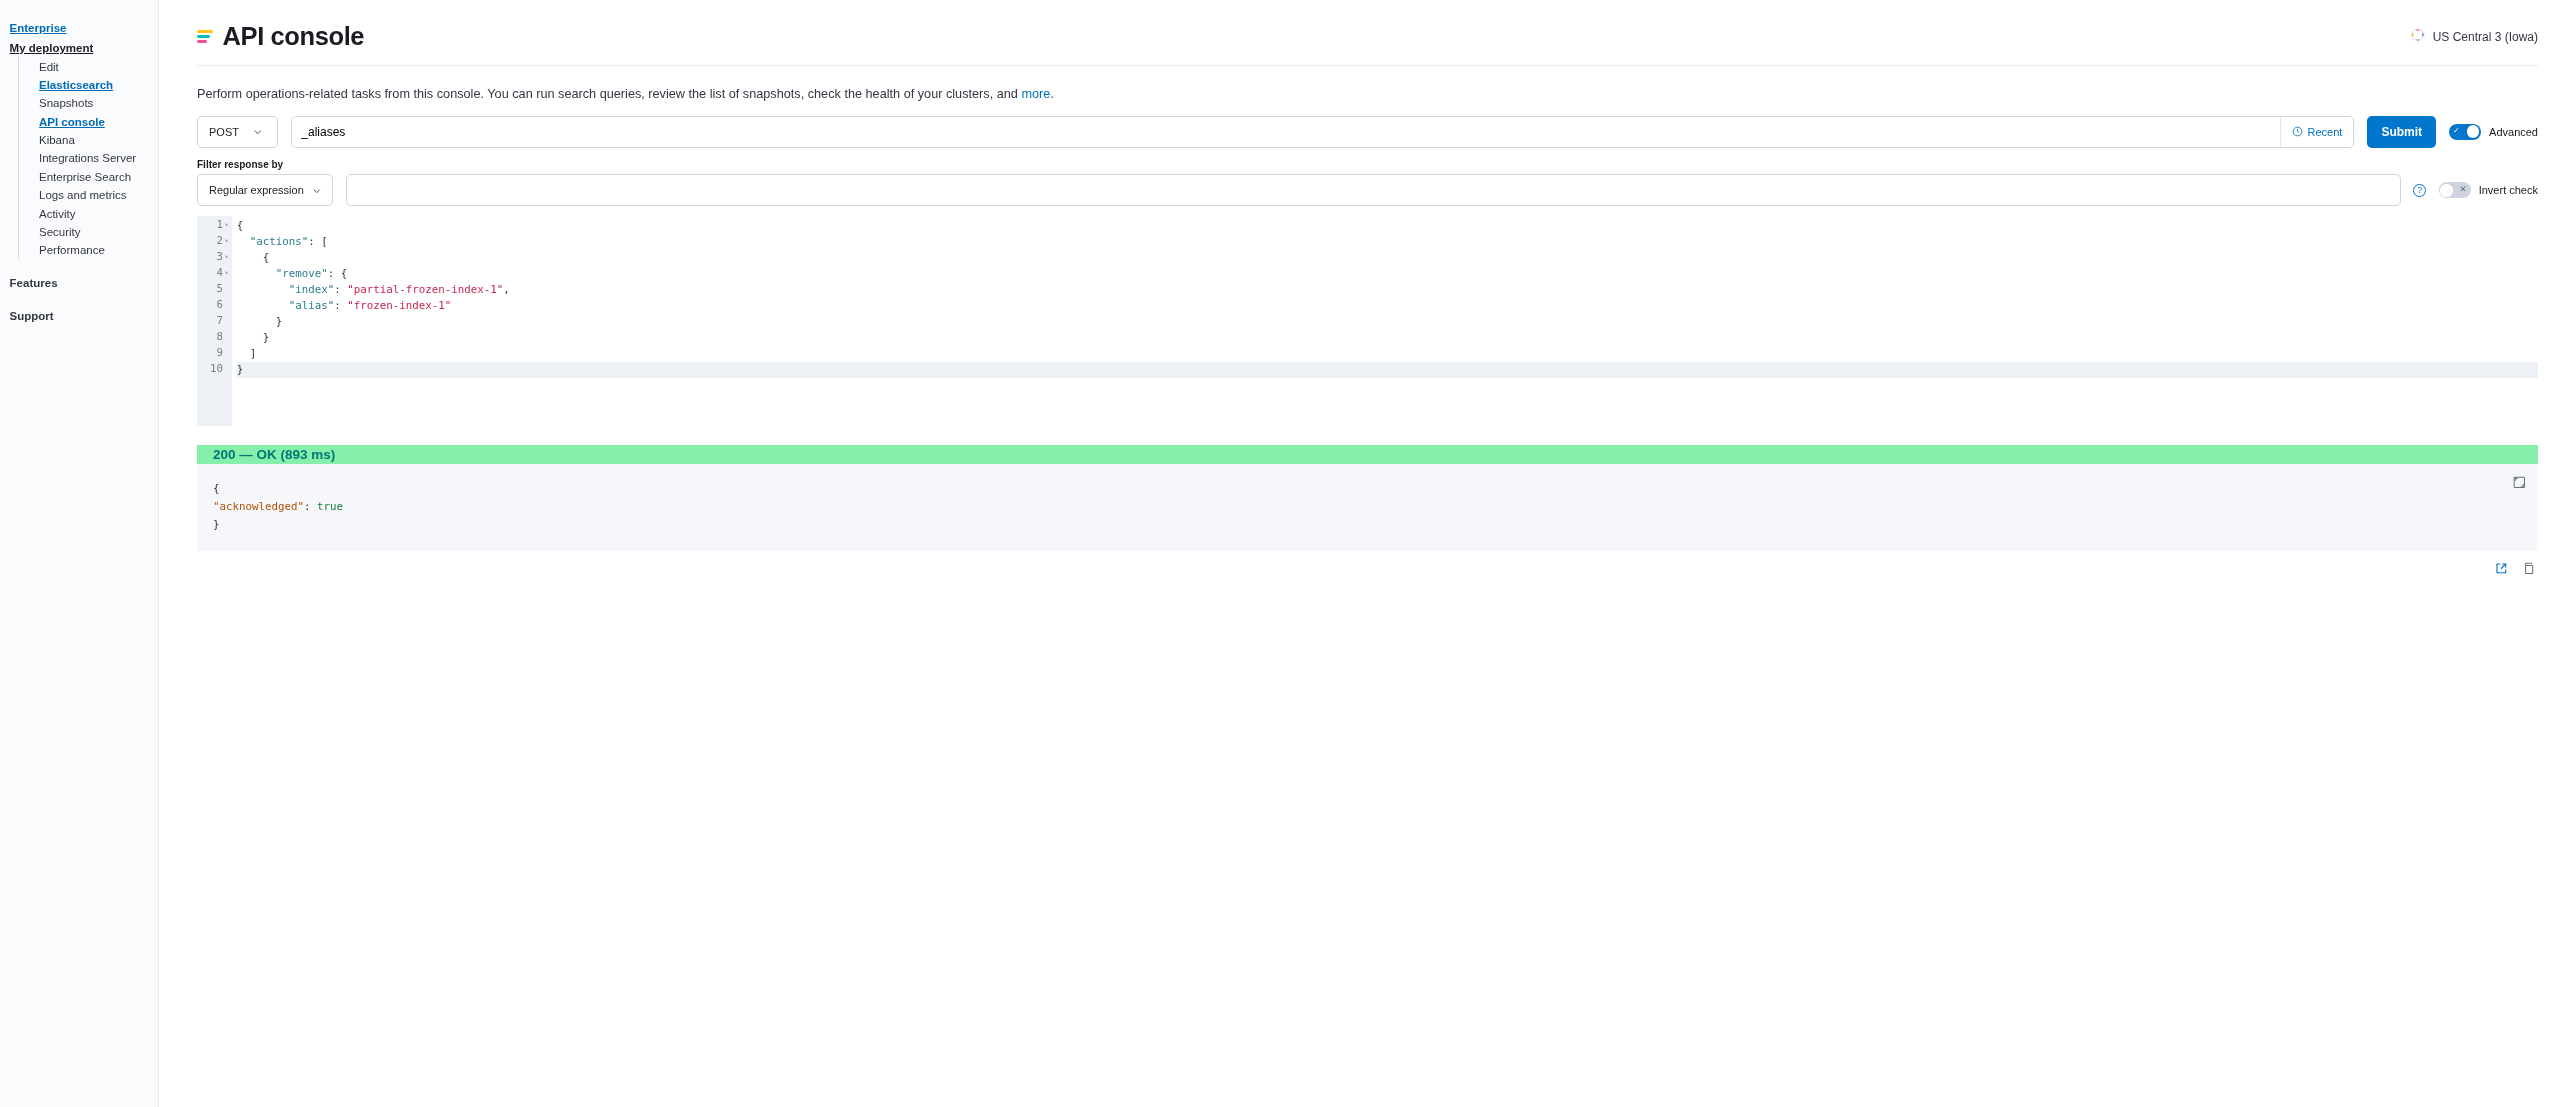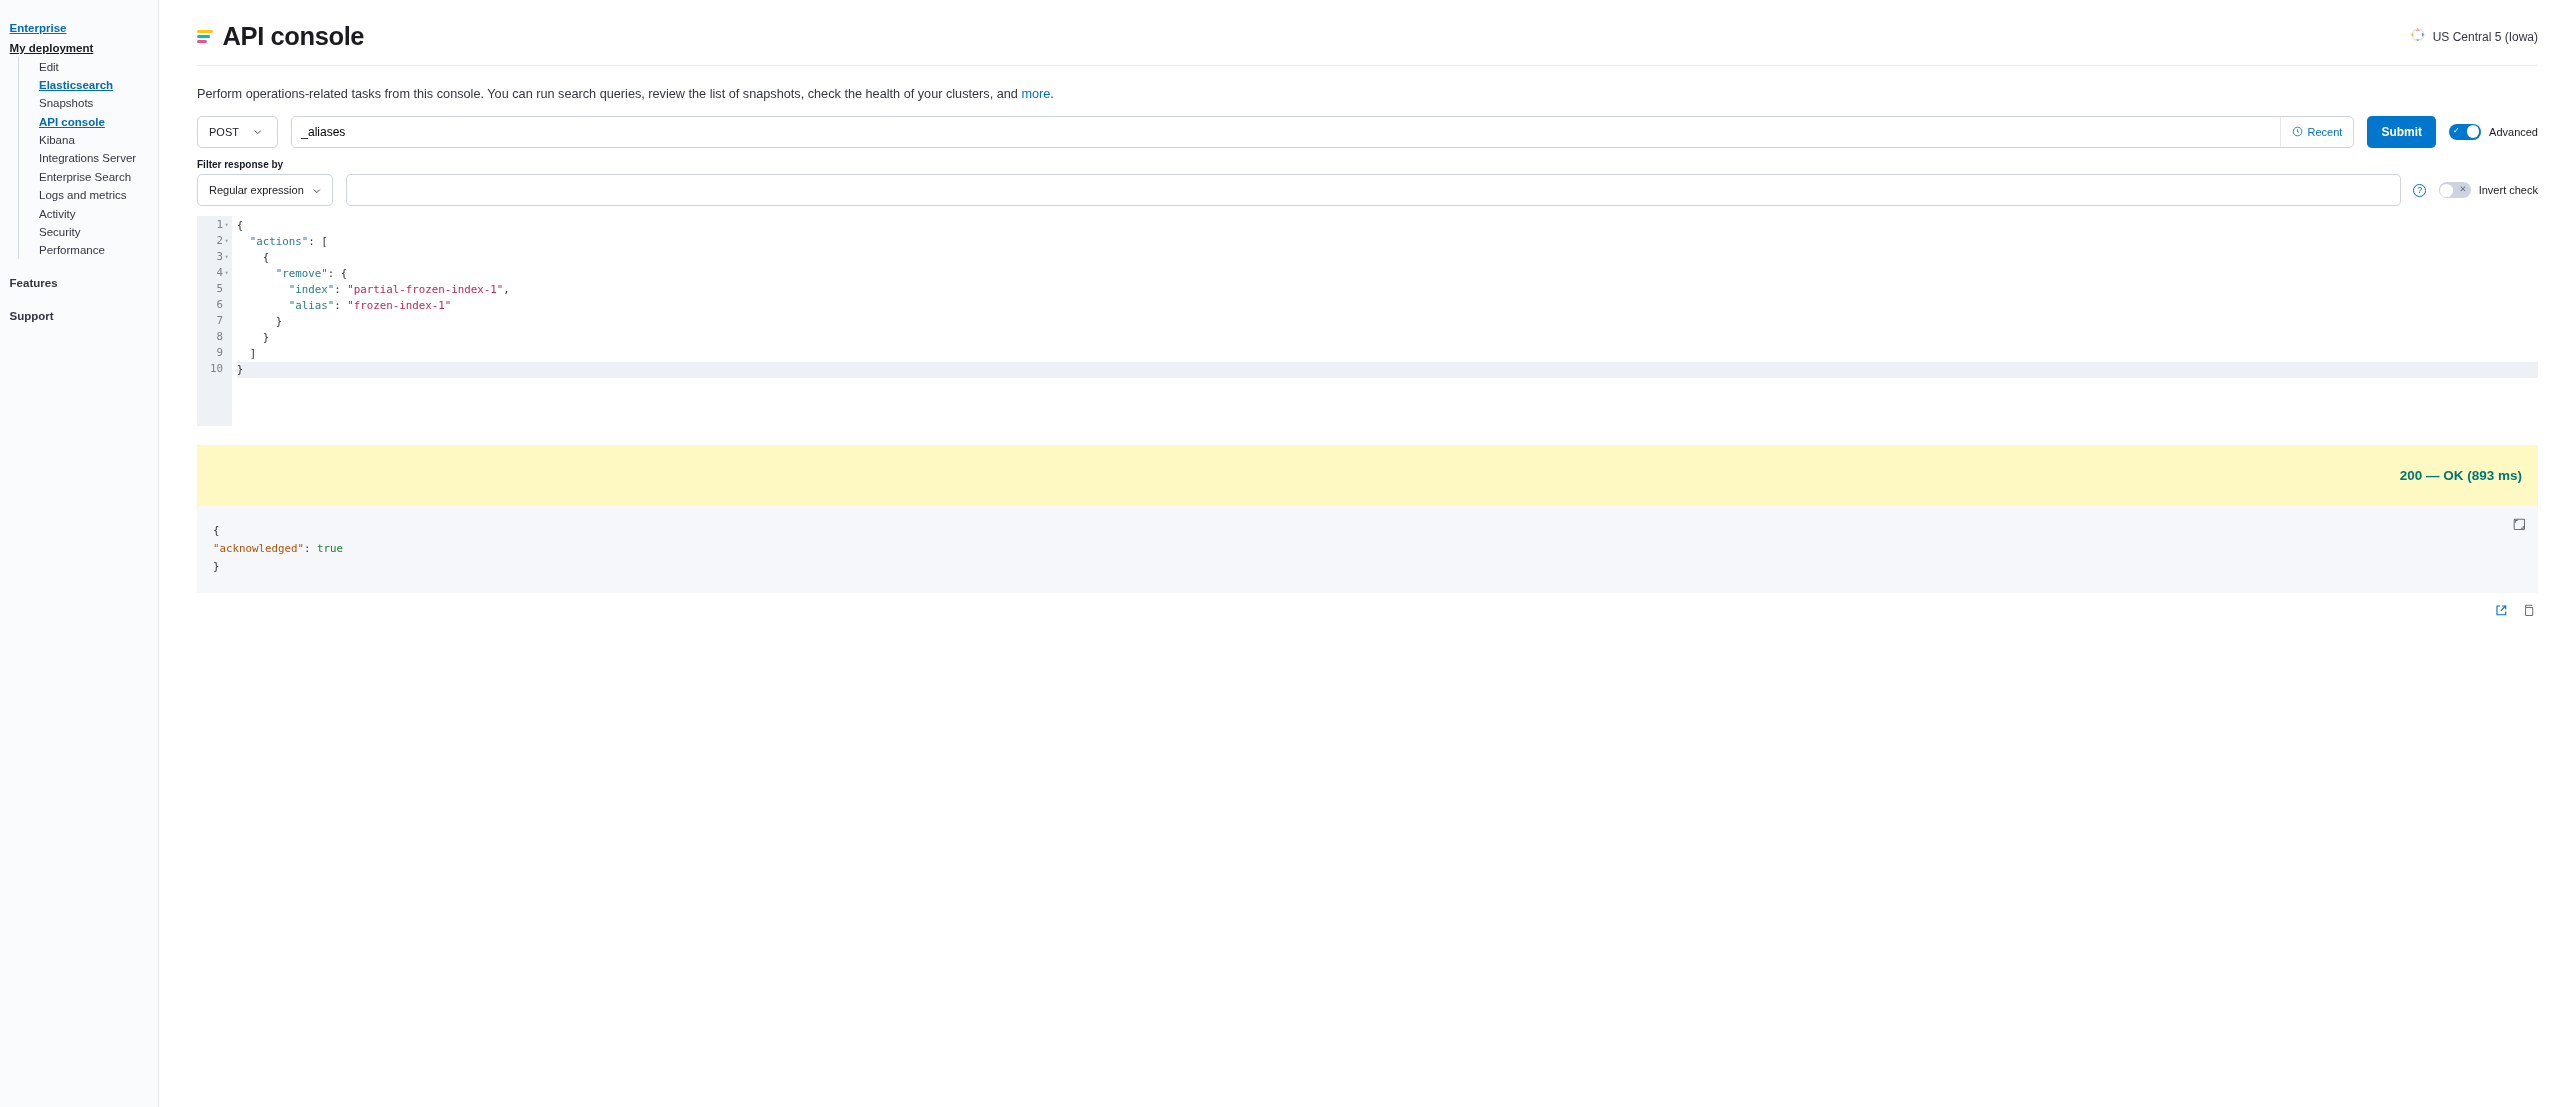--- a/index.html
+++ b/index.html
@@ -55,21 +55,21 @@
   .gutter .ln { display:flex; justify-content:flex-end; align-items:center; gap:1.6px; height:16px;}
   .gutter .fold { font-size:7.2px; color:#98a2b3;}
   .code { padding:1.6px 0 0 4.8px; flex:1;}
   .code .line { height:16px; white-space:pre;}
   .code .line.cursor { background:#edf0f5;}
   .tk-brace { color:#333;}
   .tk-key { color:#2a7d8c;}
   .tk-punc { color:#333;}
   .tk-str { color:#c7254e;}
   
-  .resp-status { background:#fef9c3; color:#007871; padding:23px 16px; font-weight:700; font-size:13.5px; margin-top:19px;text-align:right;}
+  .resp-status { background:#86efac; color:#007871; padding:2px 16px; font-weight:700; font-size:13.5px; margin-top:19px;}
   .resp-body { background:#f5f7fa; padding:16px; font-family:"SF Mono", Menlo, Consolas, monospace; font-size:10.8px; line-height:1.7; position:relative; }
   .resp-body .tk-key { color:#b55205;}
   .resp-body .tk-bool { color:#1a7f37;}
   .expand-ic { position:absolute; top:12.7px; right:12.7px; cursor:pointer; color:#69707d;}
   .footer-icons { display:flex; justify-content:flex-end; gap:14.3px; padding:11px 3.2px 0; color:#69707d;}
   .footer-icons span { cursor:pointer;}
 </style>
 </head>
 <body>
 
@@ -108,21 +108,21 @@
       <div class="region">
         <span class="gcp-icon">
           <svg width="17.5" height="17.5" viewBox="0 0 24 24">
               <path fill="#ea4335" d="M12 3l3 3h-6z"></path>
               <path fill="#4285f4" d="M21 12l-3 3v-6z"></path>
               <path fill="#34a853" d="M12 21l-3-3h6z"></path>
               <path fill="#fbbc04" d="M3 12l3-3v6z"></path>
               <path fill="none" stroke="#dadce0" stroke-width="1.2" d="M7 5l10 0 4 7-4 7H7l-4-7z"></path>
             </svg>
         </span>
-        <span>US Central 5 (Iowa)</span>
+        <span>US Central 3 (Iowa)</span>
       </div>
     </div>
 
     <p class="desc">
       <span>Perform operations-related tasks from this console. You can run search queries, review the list of snapshots, check the health of your clusters, and </span><span class="more-link">more</span><span>.</span>
     </p>
 
     <div class="controls-row">
       <div class="method-select">
         <span>POST</span>

